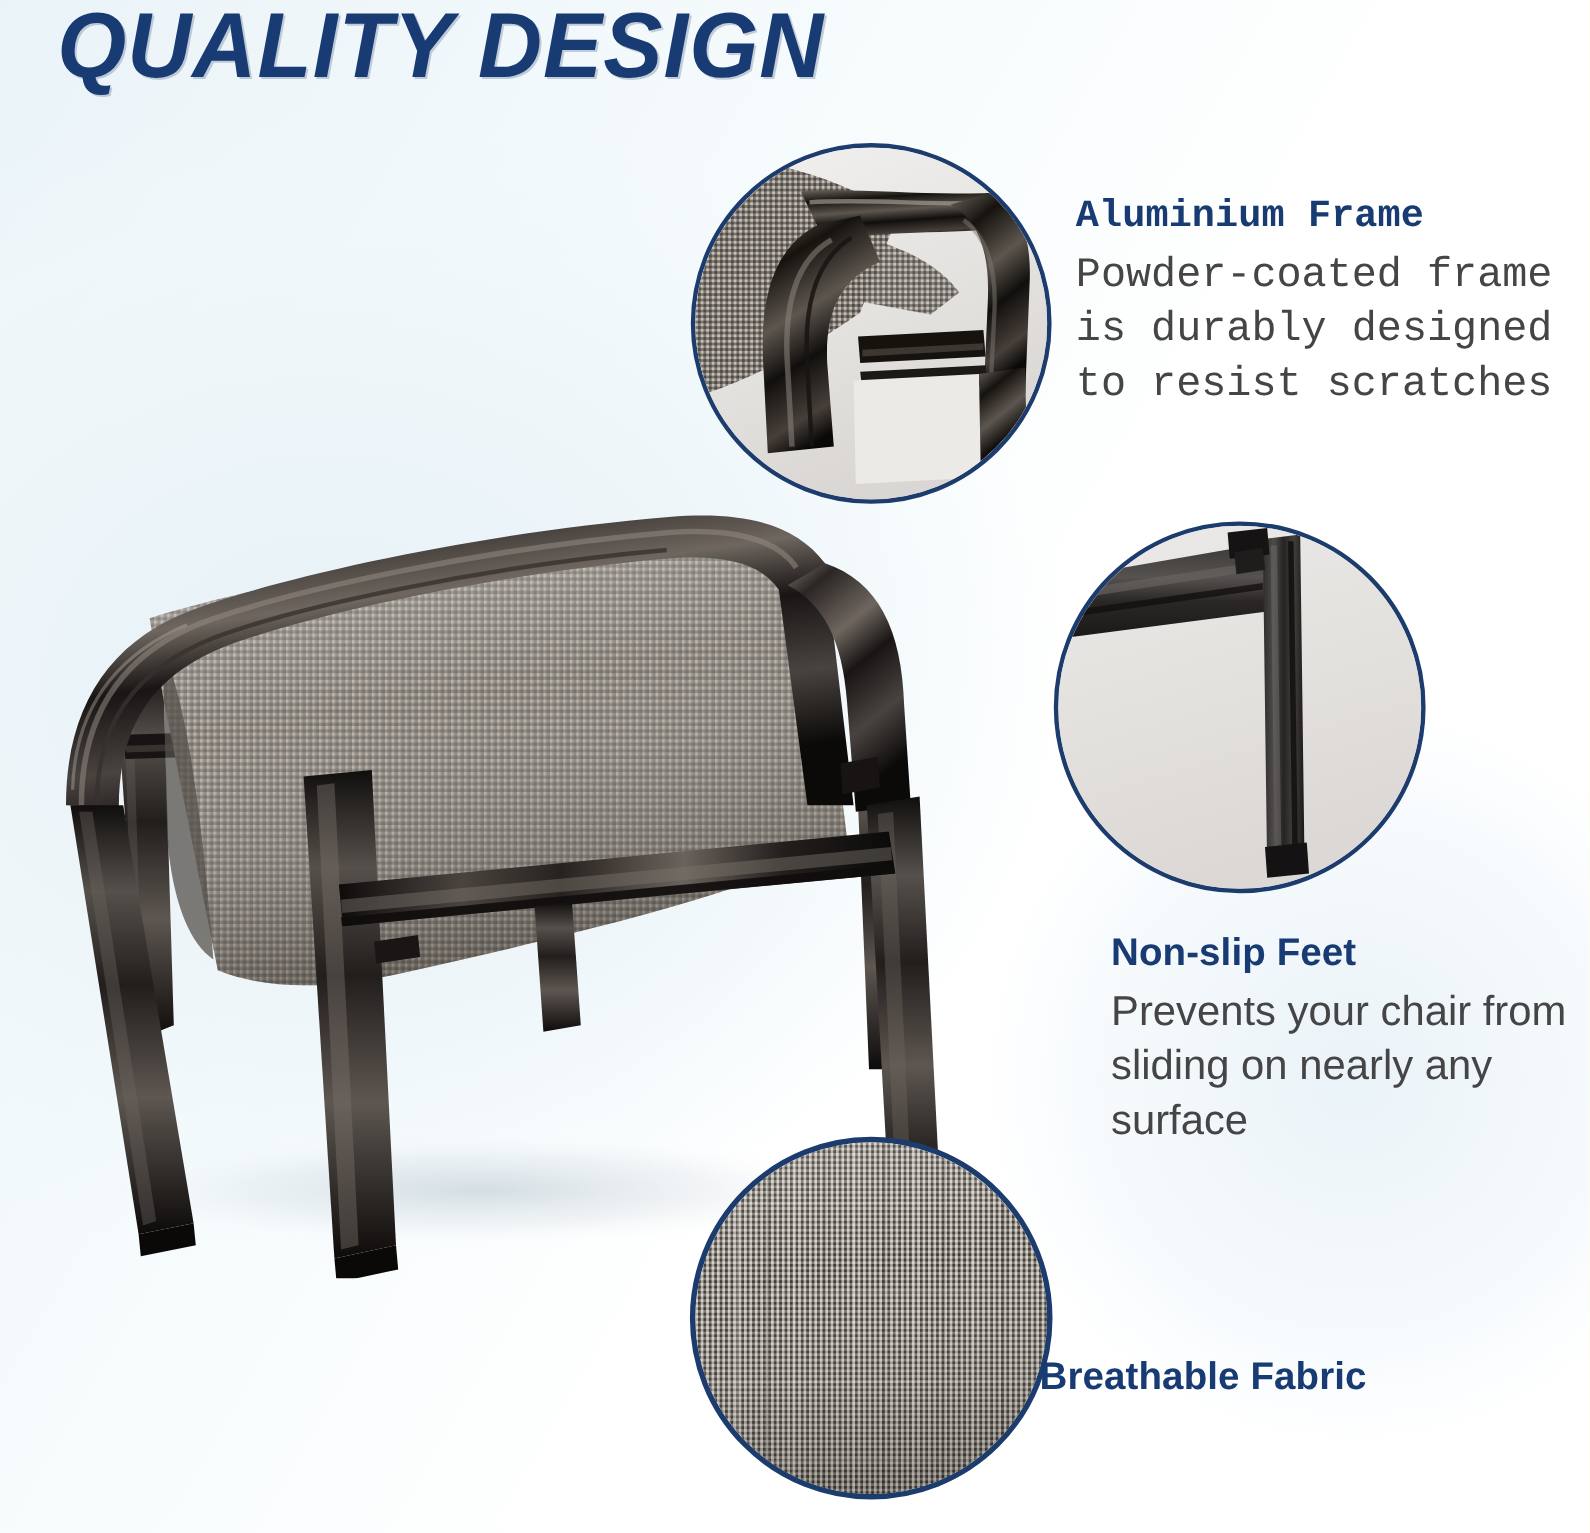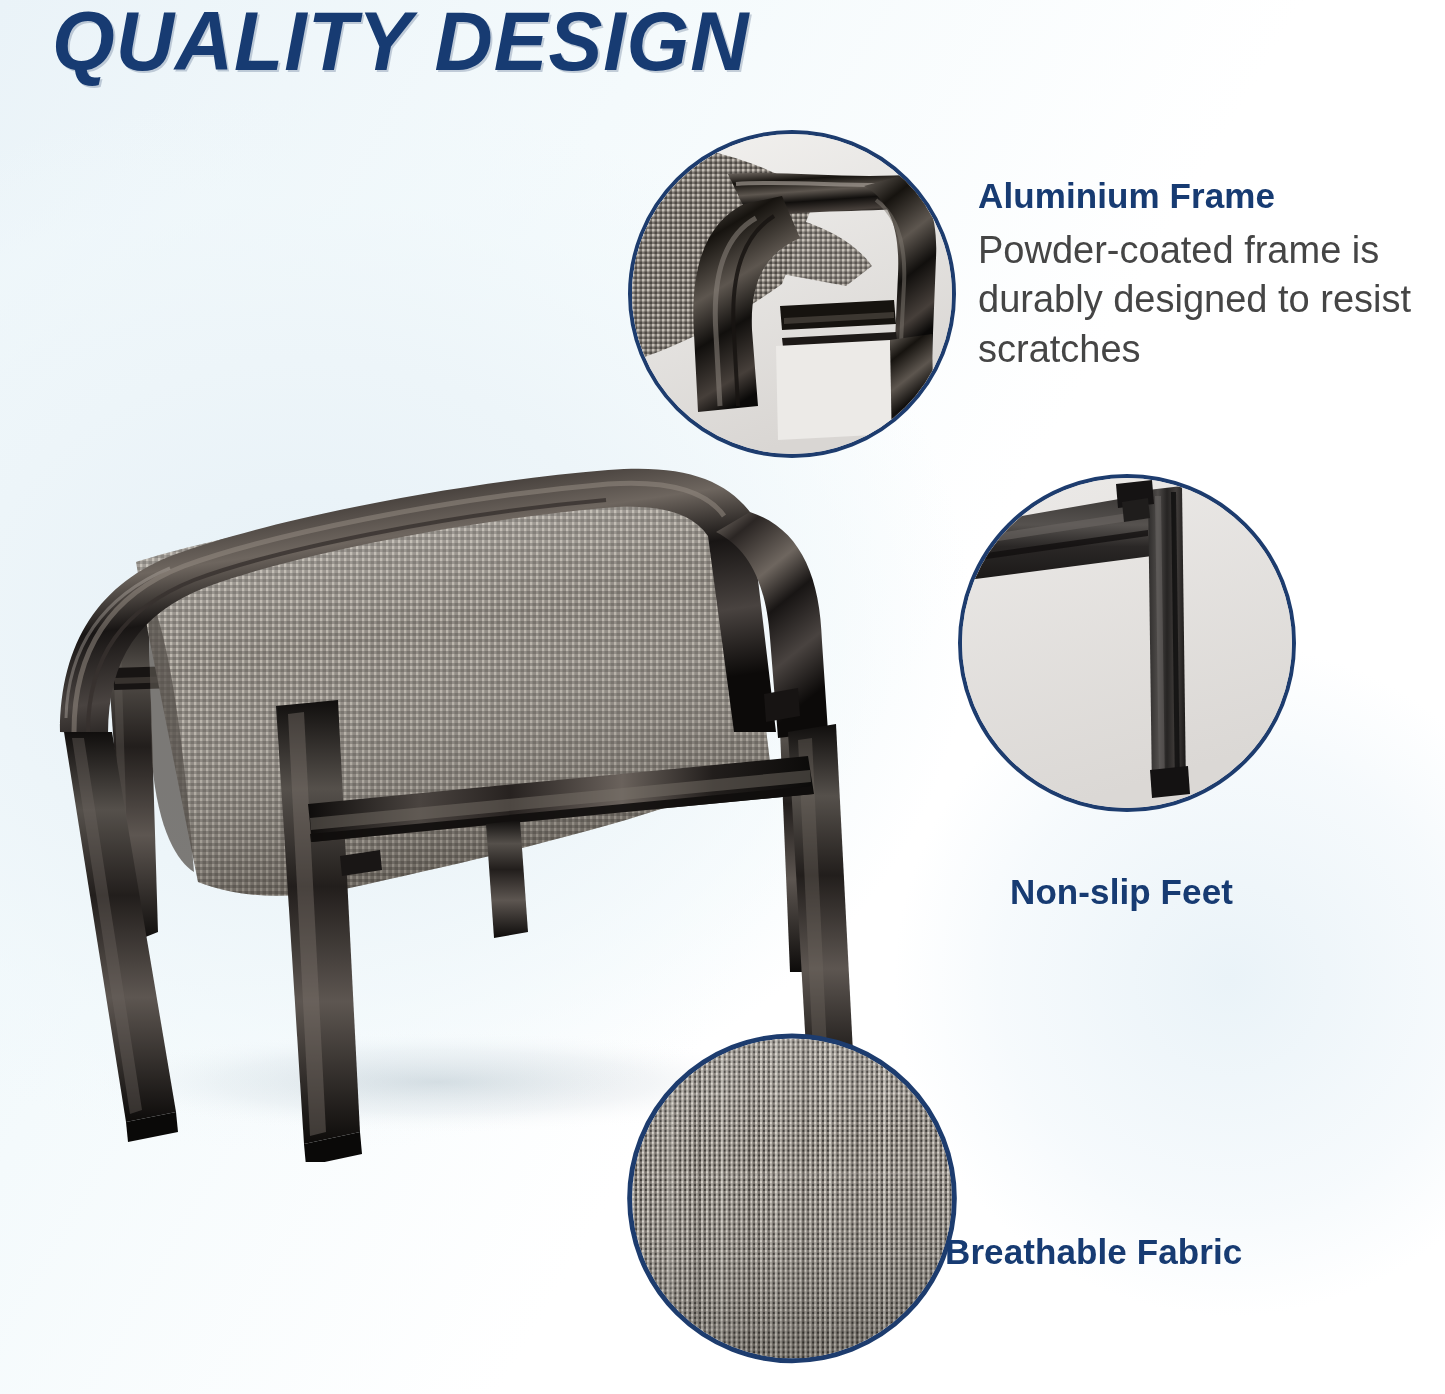--- a/index.html
+++ b/index.html
@@ -52,22 +52,22 @@
     margin: 0 0 10px 0;
     white-space: nowrap;
   }
   .feature-body {
     font-size: 38px;
     line-height: 1.30;
     color: #454545;
     margin: 0;
     font-weight: 400;
   }
-  #feature-0 { left: 978px; top: 176px; width: 462px; }
-  #feature-1 { left: 1010px; top: 872px; width: 434px; }
+  #feature-0 { left: 978px; top: 176px; width: 462px; font-family: Liberation Mono, monospace; }
+  #feature-1 { left: 1010px; top: 846px; width: 434px; }
   #feature-2 { left: 945px; top: 1232px; width: 500px; }
 
   
   .callout {
     position: absolute;
     border-radius: 50%;
     overflow: hidden;
     box-sizing: border-box;
     border: 4px solid #1d3c6e;
     background: #e2e0df;
@@ -342,19 +342,20 @@
     </svg>
   </div>
 
   <div class="feature" id="feature-0">
     <p class="feature-title">Aluminium Frame</p>
     <p class="feature-body">Powder-coated frame is durably designed to resist scratches</p>
   </div>
 
   <div class="feature" id="feature-1">
     <p class="feature-title">Non-slip Feet</p>
+    <p class="feature-body">Prevents your chair from sliding on nearly any surface</p>
   </div>
 
   <div class="feature" id="feature-2">
     <p class="feature-title">Breathable Fabric</p>
   </div>
 
 </div>
 
 </body></html>

